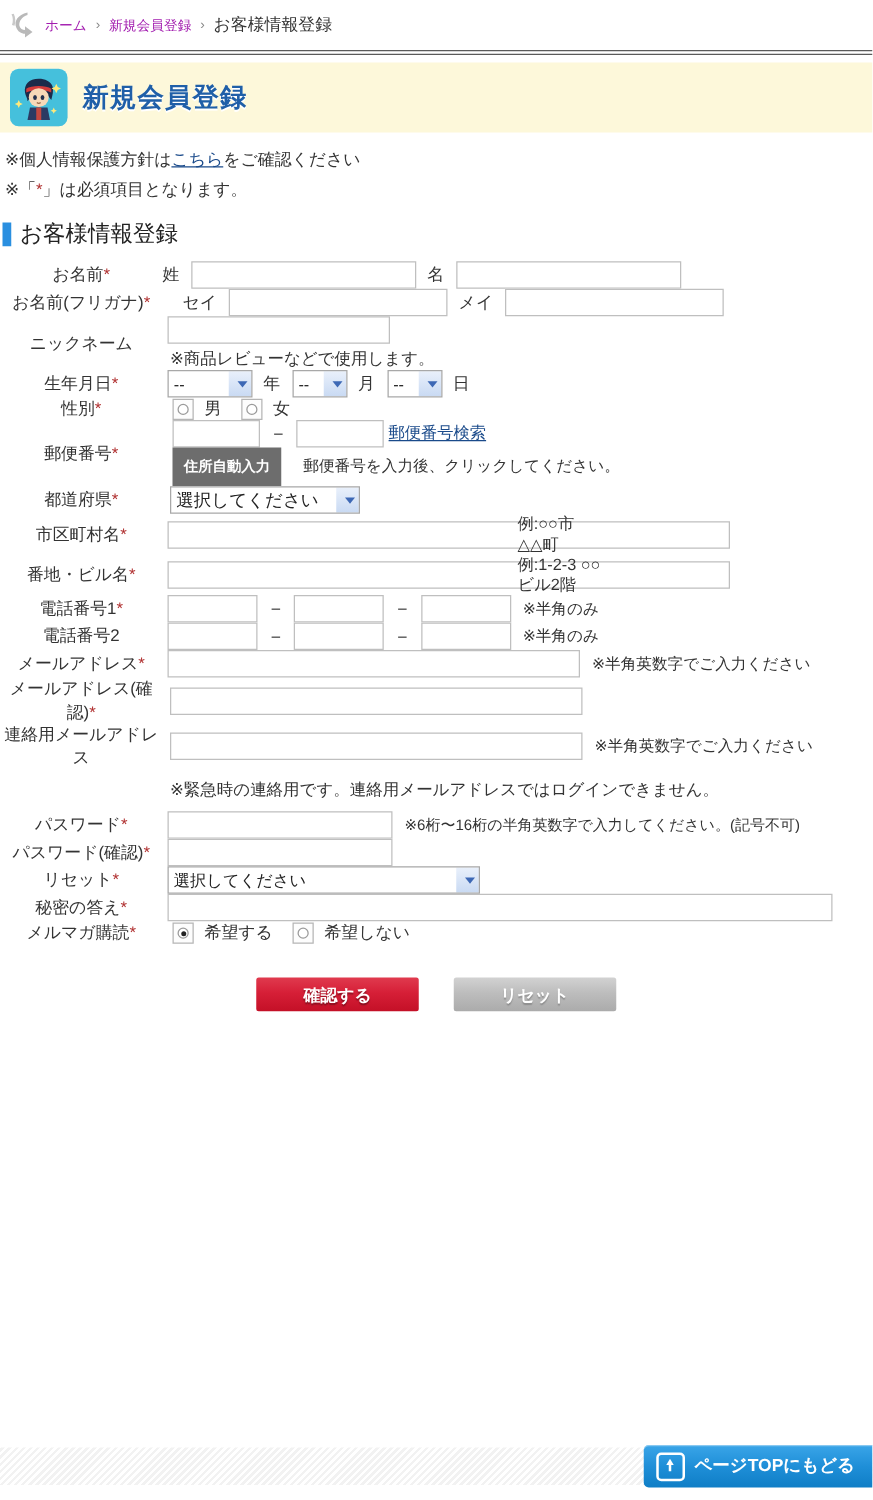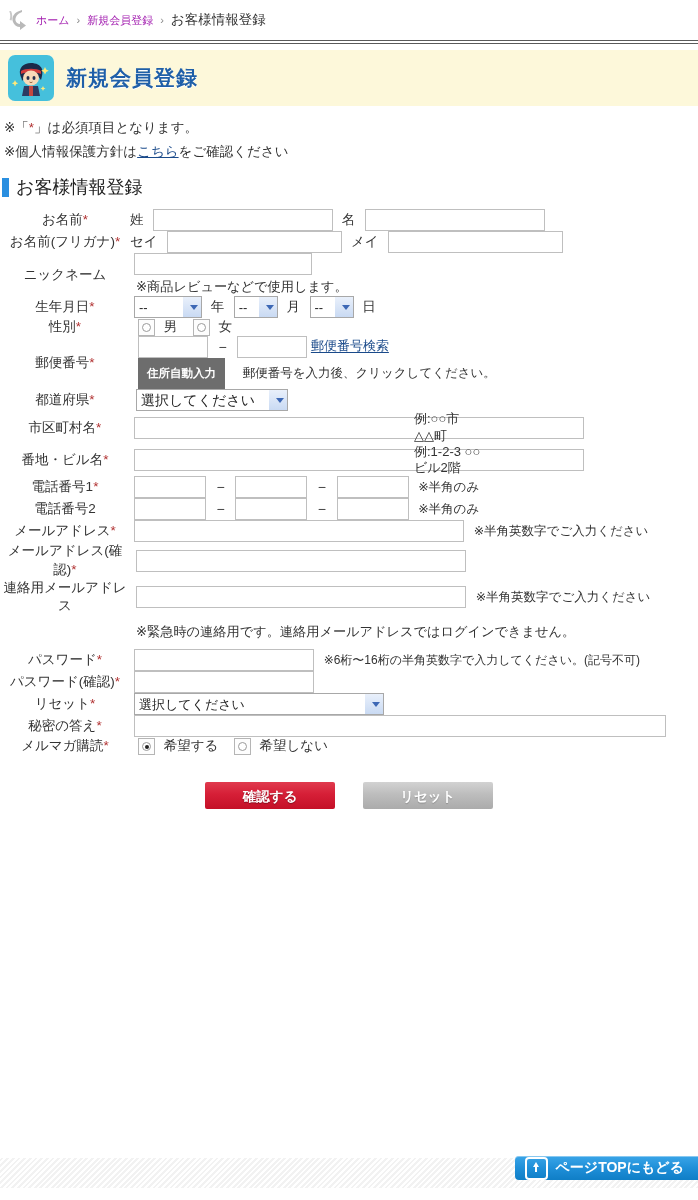--- a/index.html
+++ b/index.html
@@ -304,21 +304,21 @@
       #f2f2f2 0px, #f2f2f2 2px,
       #ffffff 2px, #ffffff 4px
     );
   }
   .pagetop {
     position: absolute;
     right: 0;
     top: 2px;
     display: flex;
     align-items: center;
-    height: 24px;
+    height: 34px;
     padding: 0 14px 0 10px;
     background: linear-gradient(#3aa5e8 0%, #1f8fd8 50%, #0f7ec6 100%);
     border-radius: 4px 0 0 4px;
     color: #fff;
     font-size: 14px;
     font-weight: bold;
     cursor: pointer;
     box-shadow: inset 0 1px 0 rgba(255,255,255,.4);
   }
   .pagetop .arrowbox {
@@ -389,24 +389,24 @@
       <path d="M37 12 l1.2 2.6 2.6 1.2 -2.6 1.2 -1.2 2.6 -1.2 -2.6 -2.6 -1.2 2.6 -1.2 Z" fill="#ffe97a"></path>
       <path d="M7 25 l1 2.2 2.2 1 -2.2 1 -1 2.2 -1 -2.2 -2.2 -1 2.2 -1 Z" fill="#ffe97a"></path>
       <path d="M35 31 l.8 1.7 1.7 .8 -1.7 .8 -.8 1.7 -.8 -1.7 -1.7 -.8 1.7 -.8 Z" fill="#ffe97a"></path>
     </svg>
   </span>
   <span class="banner-title">新規会員登録</span>
 </div>
 
 <div class="notices">
   <div>
-    <span>※「</span><span class="req-star">*</span><span>」は必須項目となります。</span>
+    <span>※個人情報保護方針は</span><span class="inline-link">こちら</span><span>をご確認ください</span>
   </div>
   <div>
-    <span>※個人情報保護方針は</span><span class="inline-link">こちら</span><span>をご確認ください</span>
+    <span>※「</span><span class="req-star">*</span><span>」は必須項目となります。</span>
   </div>
 </div>
 
 <div class="section-head">
   <span class="section-mark"></span>
   <span class="section-title">お客様情報登録</span>
 </div>
 
 <table class="form">
 
@@ -417,21 +417,21 @@
       <span class="unit" style="margin-left:0">姓</span>
       <input class="t w-name" type="text" value="" style="">
       <span class="unit">名</span>
       <input class="t w-name" type="text" value="" style="">
     </td>
   </tr>
 
   <tr>
     <td class="lbl"><span>お名前(フリガナ)</span><span class="req-star">*</span></td>
     <td class="fld" colspan="2">
-      <span class="unit" style="margin-left:0">セイ</span>
+      <span class="unit" style="margin-left:16px">セイ</span>
       <input class="t w-kana" type="text" value="" style="">
       <span class="unit">メイ</span>
       <input class="t w-kana" type="text" value="" style="">
     </td>
   </tr>
 
   <tr>
     <td class="lbl"><span>ニックネーム</span></td>
     <td class="fld" colspan="2">
       <input class="t w-nick" type="text" style="margin-left: 4px;" value="">

